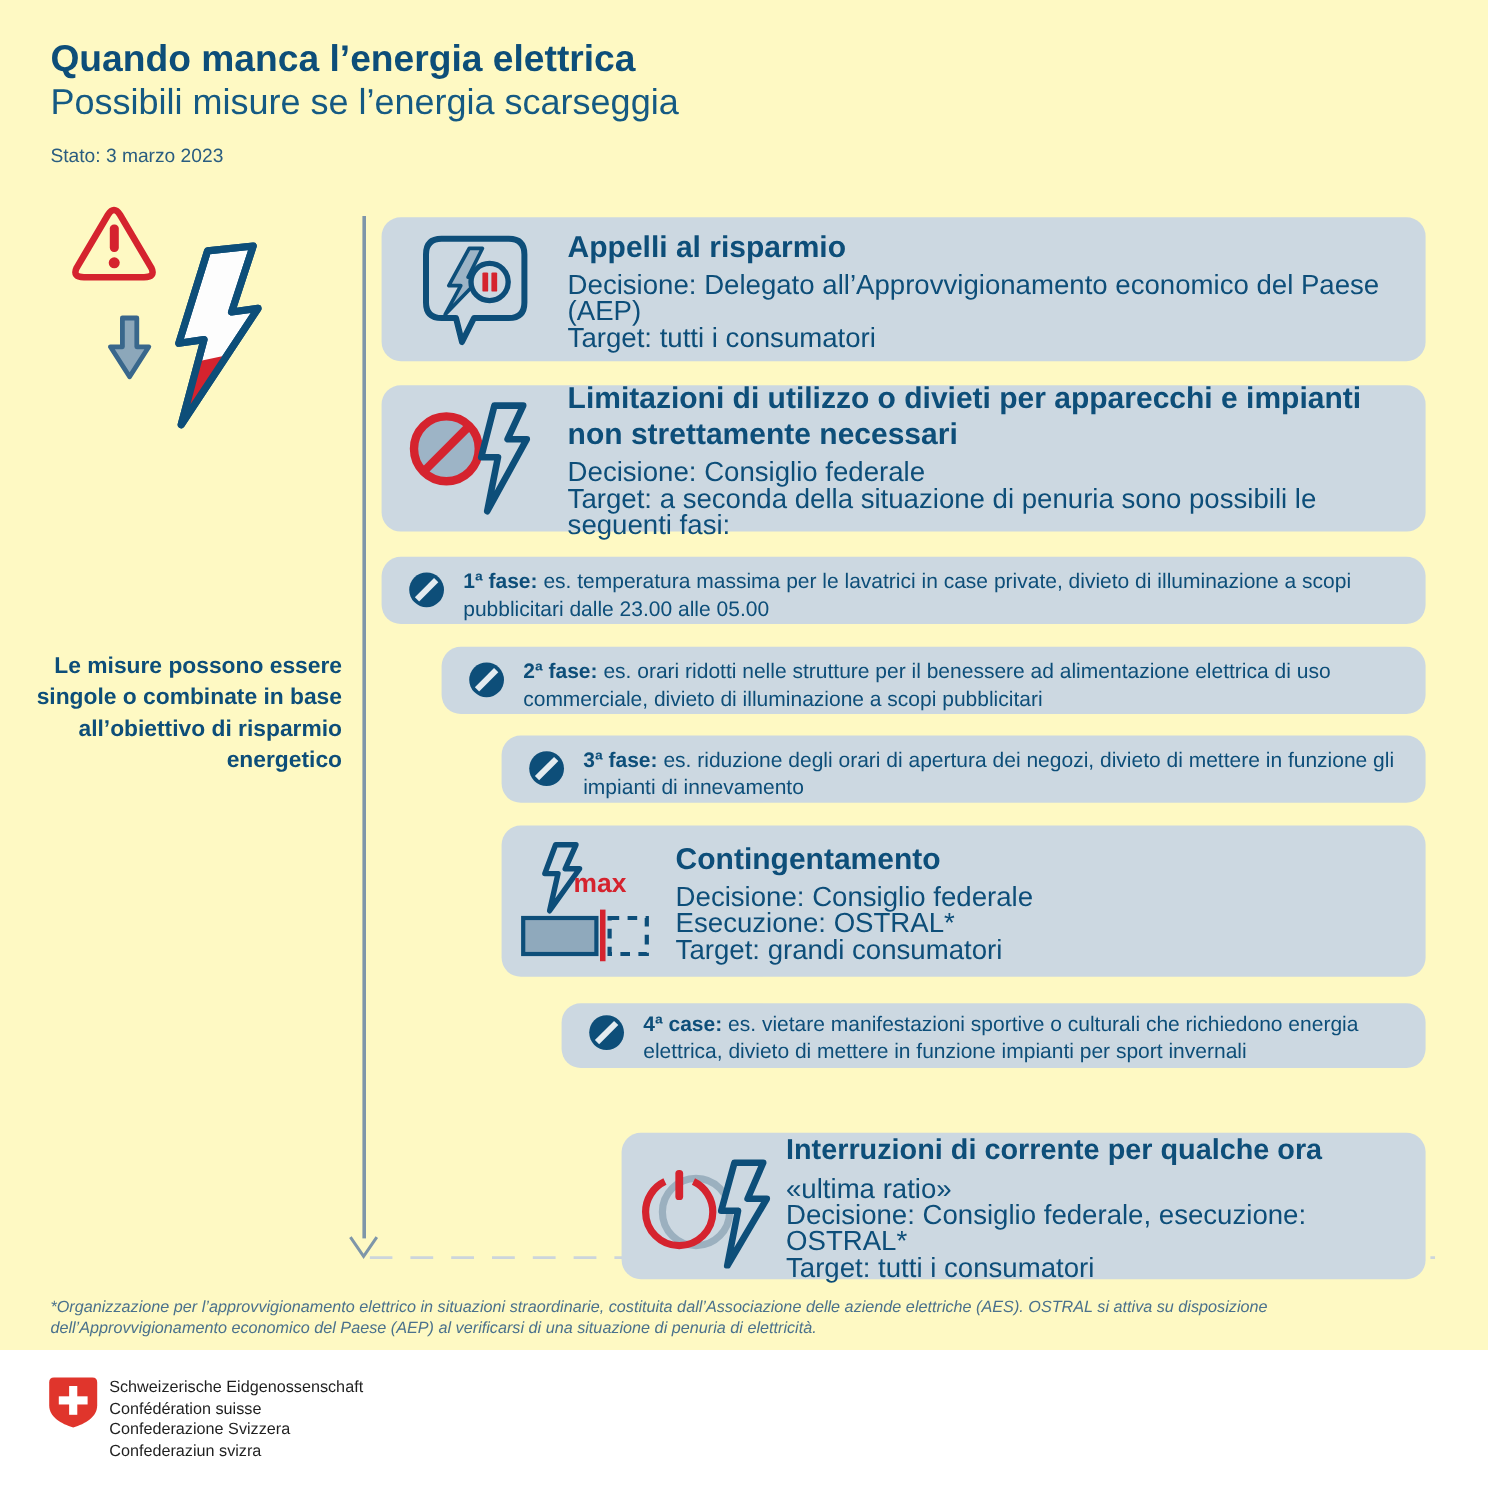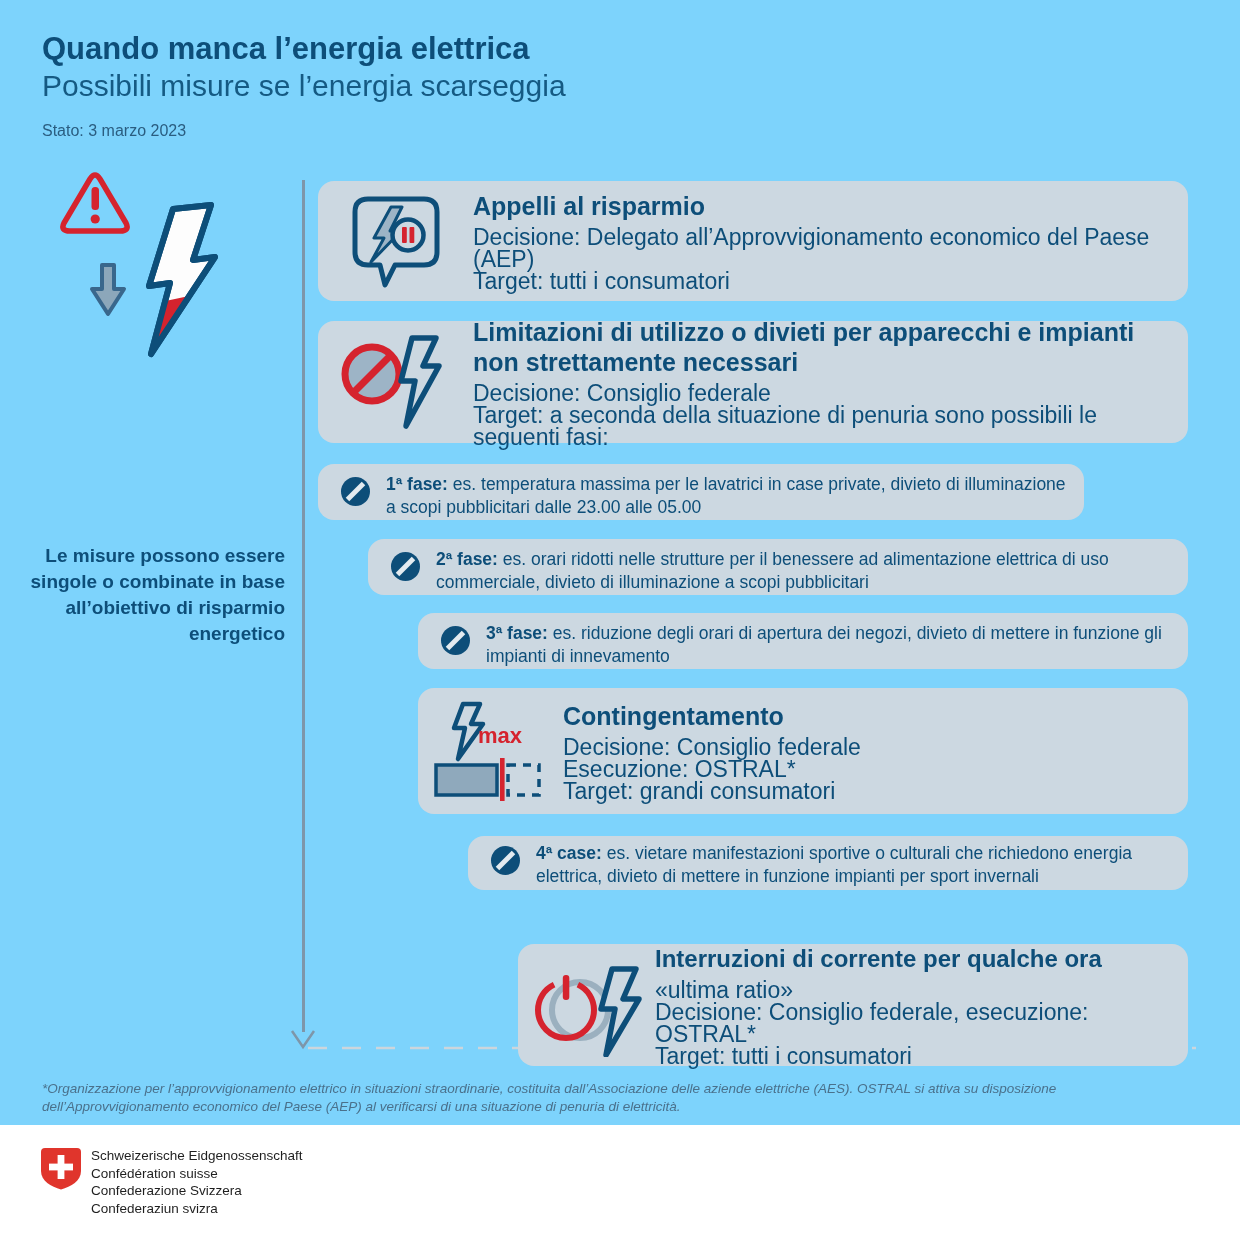--- a/index.html
+++ b/index.html
@@ -1,17 +1,17 @@
 <!DOCTYPE html>
 <html><head>
 <meta charset="utf-8">
 <style>
   html,body{margin:0;padding:0;background:#edf1f4;}
   .page{
-    position:relative;width:1240px;height:1240px;background:#7dd3fc;
+    position:relative;width:1240px;height:1240px;background:#fef9c3;
     font-family:"Liberation Sans",sans-serif;overflow:hidden;
   }
   
   .hdr{position:absolute;left:42px;top:30px;}
   .hdr h1{margin:0;font-size:31px;line-height:37px;font-weight:bold;color:#0d4e79;}
   .hdr h2{margin:0;font-size:30px;line-height:38px;font-weight:normal;color:#155a83;}
   .status{position:absolute;left:42px;top:122px;font-size:16px;color:#2a5d80;}
   
   .illu{position:absolute;left:52px;top:165px;}
   .side-note{
@@ -105,21 +105,21 @@
         <path d="M72,6 L96,6 L83,34 L99,34 L66,94 L75,49 L61,49 Z" fill="none" stroke="#0d4e79" stroke-width="5.5" stroke-linejoin="round"></path>
       </svg>
     </div>
     <div class="txt-col">
       <div class="card-title" style="max-width:690px;">Limitazioni di utilizzo o divieti per apparecchi e impianti non strettamente necessari</div>
       <div class="card-line">Decisione: Consiglio federale</div>
       <div class="card-line">Target: a seconda della situazione di penuria sono possibili le seguenti fasi:</div>
     </div>
   </div>
 
-  <div class="card fase" style="left:318px;top:464px;width:766px;height:56px;">
+  <div class="card fase" style="left:318px;top:464px;width:870px;height:56px;">
     <svg width="31" height="31" viewBox="0 0 31 31">
       <circle cx="15.5" cy="15.5" r="14.5" fill="#0d4e79"></circle>
       <line x1="7.5" y1="23.5" x2="23.5" y2="7.5" stroke="#e3ebf0" stroke-width="5"></line>
     </svg>
     <div class="fase-text">
       <b>1ª fase:</b>
       <span>es. temperatura massima per le lavatrici in case private, divieto di illuminazione a scopi pubblicitari dalle 23.00 alle 05.00</span>
     </div>
   </div>
 

